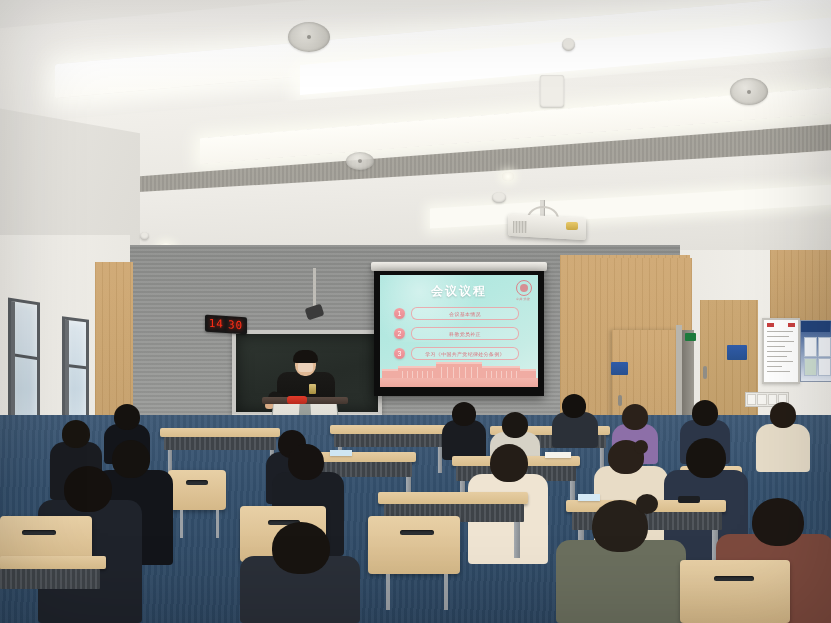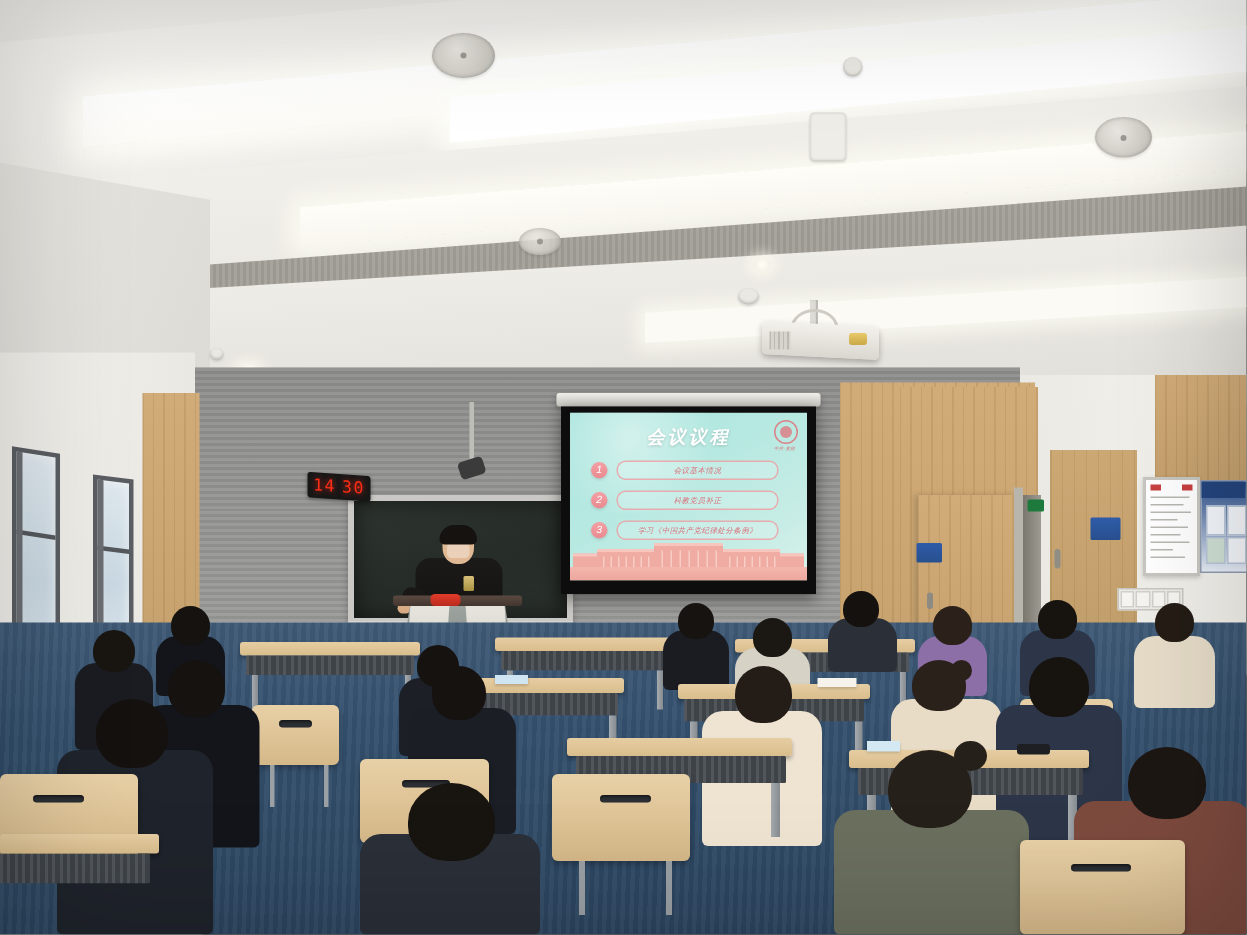--- a/index.html
+++ b/index.html
@@ -189,21 +189,21 @@
   #pres-hand{left:265px;top:402px;width:9px;height:7px;background:#d9ab85;border-radius:4px;}
 
   
   #scr-case{left:371px;top:262px;width:176px;height:9px;
     background:linear-gradient(180deg,#f0eee9,#c8c6c0);border-radius:2px;
     box-shadow:0 2px 4px rgba(0,0,0,.3);}
   #screen-outer{left:374px;top:271px;width:170px;height:125px;
     background:#0d0d0d;box-shadow:0 3px 10px rgba(0,0,0,.45);}
   #slide{left:380px;top:275px;width:158px;height:112px;
     background:linear-gradient(160deg,#b4e8e0 0%,#a9e5dd 35%,#bdeae2 70%,#d4 efe9 100%);
-    overflow:hidden;font-style:italic;}
+    overflow:hidden;}
   #slide-bg{position:absolute;inset:0;
     background:linear-gradient(150deg,#a8e4dc 0%,#b6e9e1 40%,#c6ece5 75%,#d8f2ec 100%);}
   #slide-glow{position:absolute;left:-20%;top:-30%;width:90%;height:90%;
     background:radial-gradient(circle,rgba(255,255,255,.45),rgba(255,255,255,0) 65%);}
 
   #slide-title{position:absolute;left:0;right:0;top:8px;text-align:center;
     color:#ffffff;font-size:12px;font-weight:bold;letter-spacing:2px;
     text-shadow:0 1px 2px rgba(0,0,0,.18);}
   #slide-logo{position:absolute;right:6px;top:5px;width:16px;height:16px;}
   #slide-logo .ring{position:absolute;inset:0;border-radius:50%;

